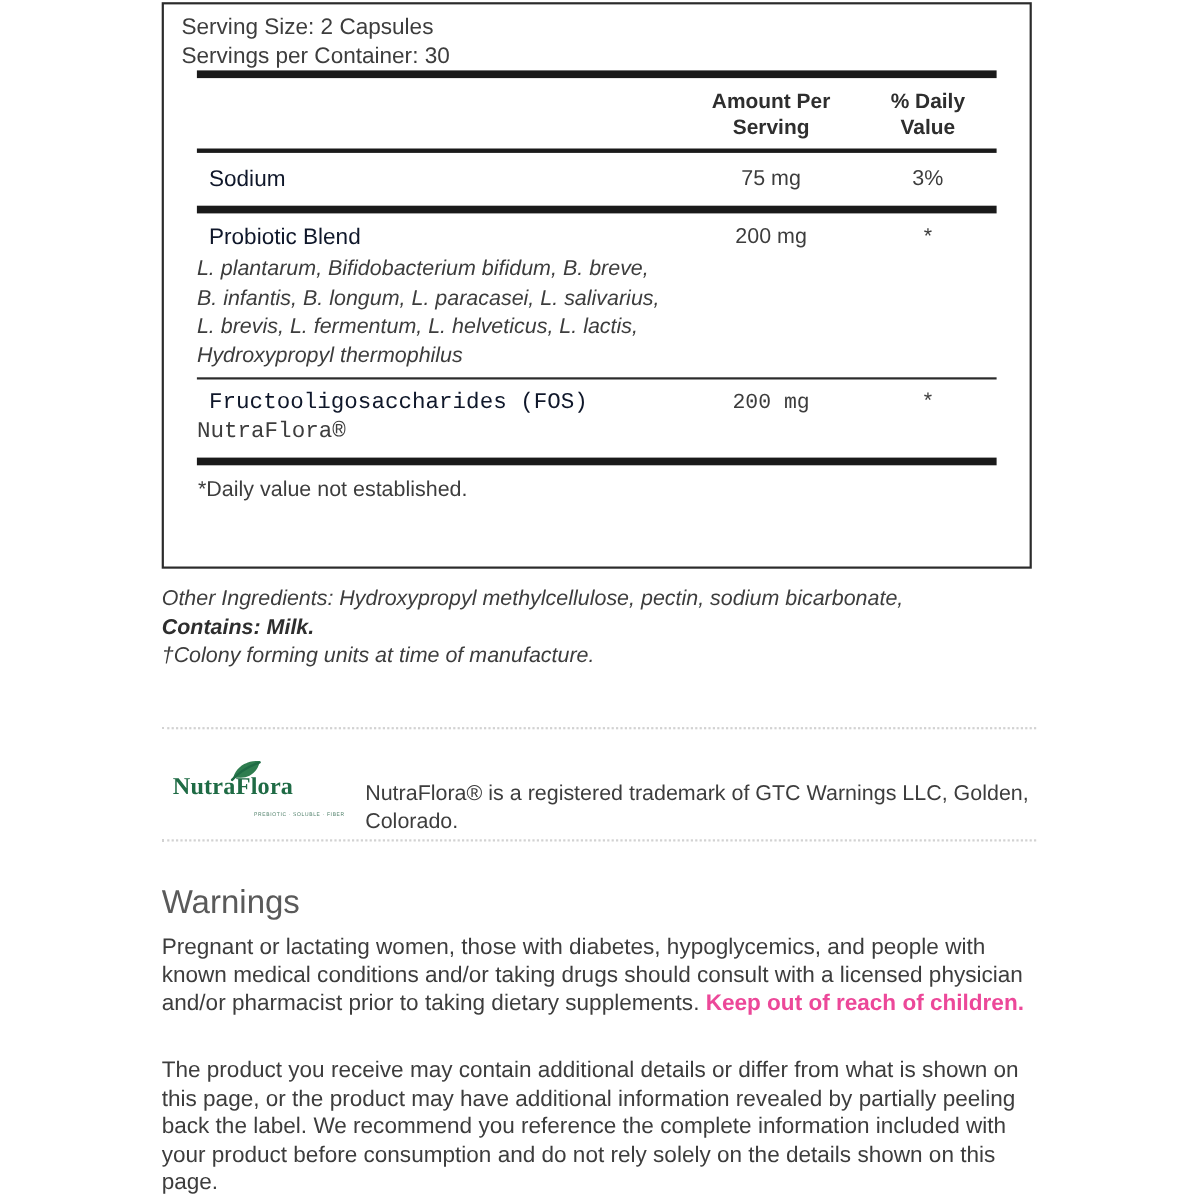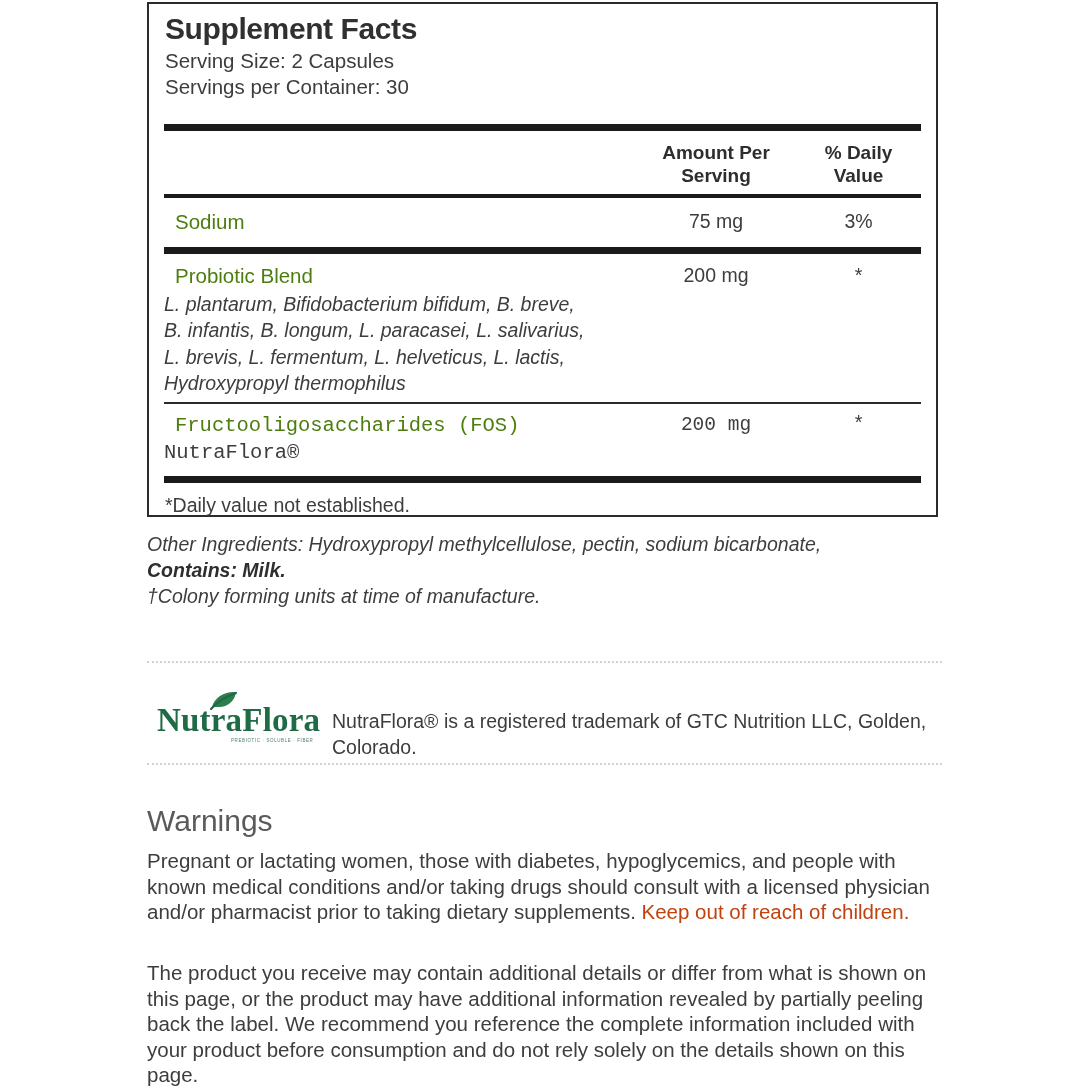--- a/index.html
+++ b/index.html
@@ -49,21 +49,21 @@
     margin: 0;
   }
   .rule-med {
     height: 4px;
     background: #1a1a1a;
   }
   .rule-thin {
     height: 2px;
     background: #2b2b2b;
   }
-  .sf-rules-area { padding: 0 15px; margin-top: 24px; }
+  .sf-rules-area { padding: 0 30px; }
 
   
   .sf-row {
     position: relative;
     display: flex;
     align-items: flex-start;
   }
   .sf-namecol { flex: 1 1 auto; min-width: 0; }
   .sf-amtcol {
     flex: 0 0 160px;
@@ -84,21 +84,21 @@
   .sf-head-cell {
     font-size: 19px;
     font-weight: bold;
     color: #2e2e2e;
     text-align: center;
     line-height: 1.22;
   }
 
   .sf-nutrient {
     font-size: 20.5px;
-    color: #4d7c0f;
+    color: #0f172a;
     line-height: 1.3;
   }
   .sf-indent { padding-left: 11px; }
 
   .row-sodium { padding: 11px 0 11px 0; }
   .row-blend  { padding: 9px 0 6px 0; }
   .row-fos    { padding: 9px 0 9px 0; font-family: Liberation Mono, monospace; }
 
   .sf-strains {
     font-size: 19.5px;
@@ -160,21 +160,21 @@
   }
   .logo-leaf {
     position: absolute;
     left: 62px; top: 0px;
     width: 30px; height: 22px;
   }
   .logo-word {
     position: absolute;
     left: 10px; top: 14px;
     font-family: "Liberation Serif", serif;
-    font-size: 33px;
+    font-size: 22px;
     font-weight: bold;
     color: #1f6b45;
     letter-spacing: 0.2px;
     line-height: 1;
   }
   .logo-tag {
     position: absolute;
     left: 84px; top: 48px;
     font-size: 4.5px;
     letter-spacing: 0.6px;
@@ -200,37 +200,36 @@
     line-height: 1.12;
   }
   .warn-p1 {
     position: absolute;
     left: 147px; top: 848px;
     width: 800px;
     font-size: 20.5px;
     color: #3d3d3d;
     line-height: 1.245;
   }
-  .warn-p1 b { font-weight: normal; color: #c2410c; }
+  .warn-p1 b { font-weight: bold; color: #ec4899; }
   .warn-p2 {
     position: absolute;
     left: 147px; top: 960px;
     width: 805px;
     font-size: 20.5px;
     color: #3d3d3d;
     line-height: 1.245;
   }
 </style>
 </head>
 <body>
 
 <div class="sf-panel">
 
   <div class="sf-inner">
-    <div class="sf-title">Supplement Facts</div>
     <div class="sf-serving">Serving Size: 2 Capsules</div>
     <div class="sf-serving">Servings per Container: 30</div>
   </div>
 
   <div class="sf-rules-area">
 
     <div class="rule-thick"></div>
 
     <div class="sf-row sf-head-row">
       <div class="sf-namecol"></div>
@@ -299,21 +298,21 @@
 <div class="tm-block">
   <div class="tm-logo">
     <svg class="logo-leaf" viewBox="0 0 30 22">
       <path d="M3 17 C6 6, 17 1, 27 2 C26 11, 18 18, 8 17 Z" fill="#2e7d4f"></path>
       <path d="M2 19 C8 12, 16 7, 27 3" stroke="#1f6b45" stroke-width="2.2" fill="none" stroke-linecap="round"></path>
     </svg>
     <div class="logo-word">NutraFlora</div>
     <div class="logo-tag">PREBIOTIC · SOLUBLE · FIBER</div>
   </div>
   <div class="tm-text">
-    <div class="ln">NutraFlora® is a registered trademark of GTC Nutrition LLC, Golden,</div>
+    <div class="ln">NutraFlora® is a registered trademark of GTC Warnings LLC, Golden,</div>
     <div class="ln">Colorado.</div>
   </div>
 </div>
 
 <div class="warn-head">Warnings</div>
 
 <div class="warn-p1">
   <span>Pregnant or lactating women, those with diabetes, hypoglycemics, and people with known medical conditions and/or taking drugs should consult with a licensed physician and/or pharmacist prior to taking dietary supplements. </span><b>Keep out of reach of children.</b>
 </div>
 

